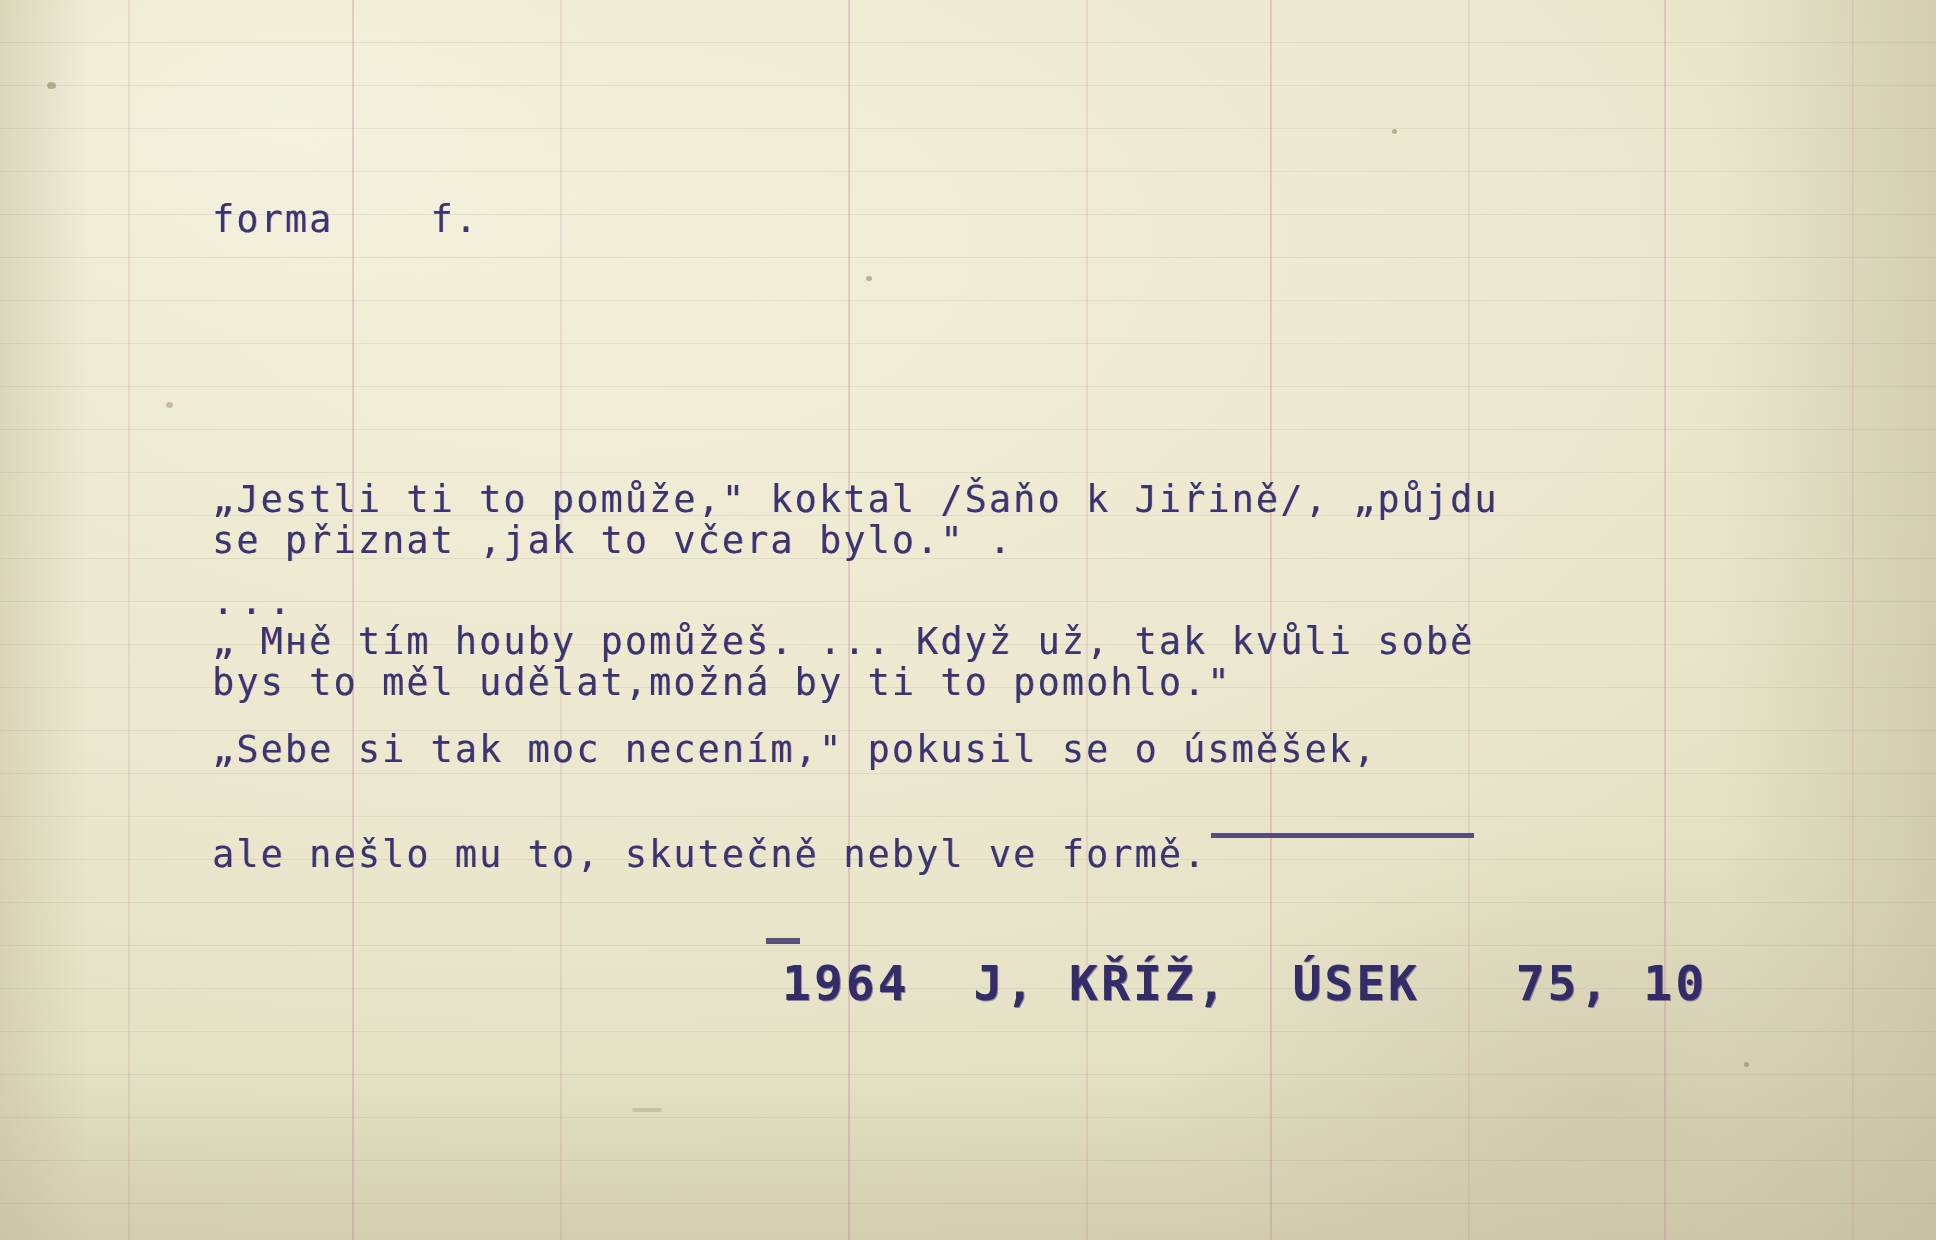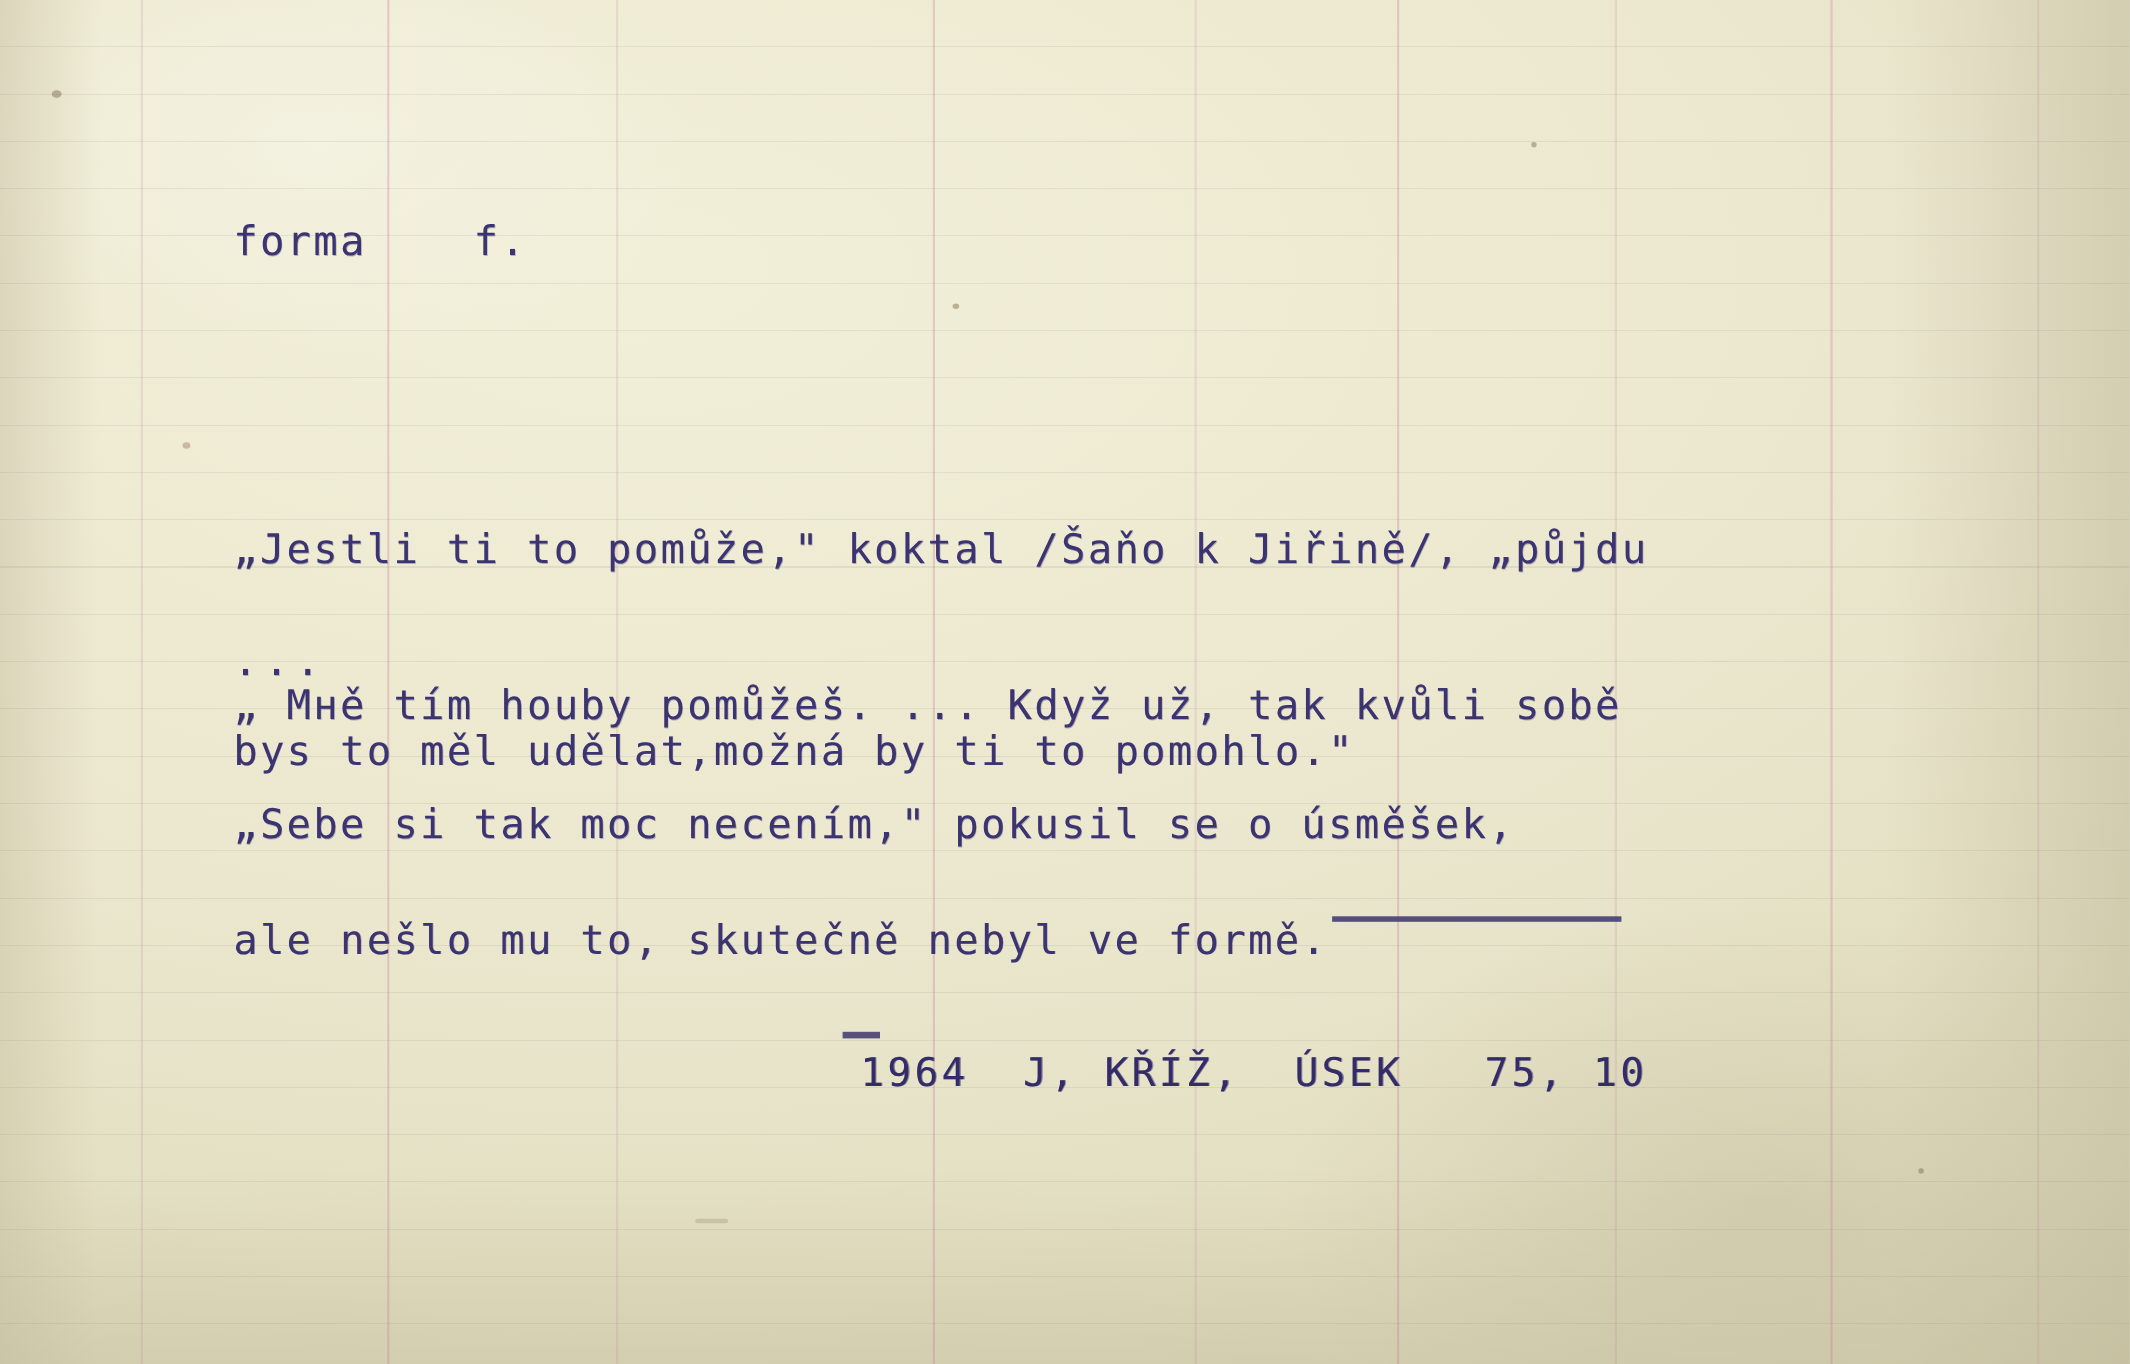--- a/index.html
+++ b/index.html
@@ -117,22 +117,22 @@
   }
 
   
   #footer {
     position: absolute;
     left: 782px;
     top: 955px;
     white-space: pre;
     color: #332c68;
     font-family: "DejaVu Sans Mono", monospace;
-    font-size: 36px;
-    font-weight: normal;
+    font-size: 48px;
+    font-weight: bold;
     letter-spacing: 3px;
     text-shadow: 1px 0.6px 0 rgba(50,42,105,0.5);
   }
   #footer-tick {
     position: absolute;
     left: 766px;
     top: 938px;
     width: 34px;
     height: 6px;
     background: #332c68;
@@ -170,20 +170,21 @@
   <div class="vrule" style="left:1664px"></div>
   <div class="vrule faint" style="left:1852px"></div>
 
   <div id="typescript">
 
     <div class="line t-head" id="line-headword">forma    f.</div>
 
 
     <div class="line t-body" id="line-q1a">„Jestli ti to pomůže," koktal /Šaňo k Jiřině/, „půjdu</div>
 
+    <div class="line t-body" id="line-q1b">se přiznat ,jak to včera bylo." .</div>
 
     <div class="line t-body" id="line-dots">...</div>
 
     <div class="line t-body" id="line-q2b">bys to měl udělat,možná by ti to pomohlo."</div>
 
     <div class="line t-body" id="line-q2a">„ Mнě tím houby pomůžeš. ... Když už, tak kvůli sobě</div>
 
     <div class="line t-body" id="line-q3a">„Sebe si tak moc necením," pokusil se o úsměšek,</div>
 
     <div class="line t-body" id="line-q3b">ale nešlo mu to, skutečně nebyl ve formě.</div>

